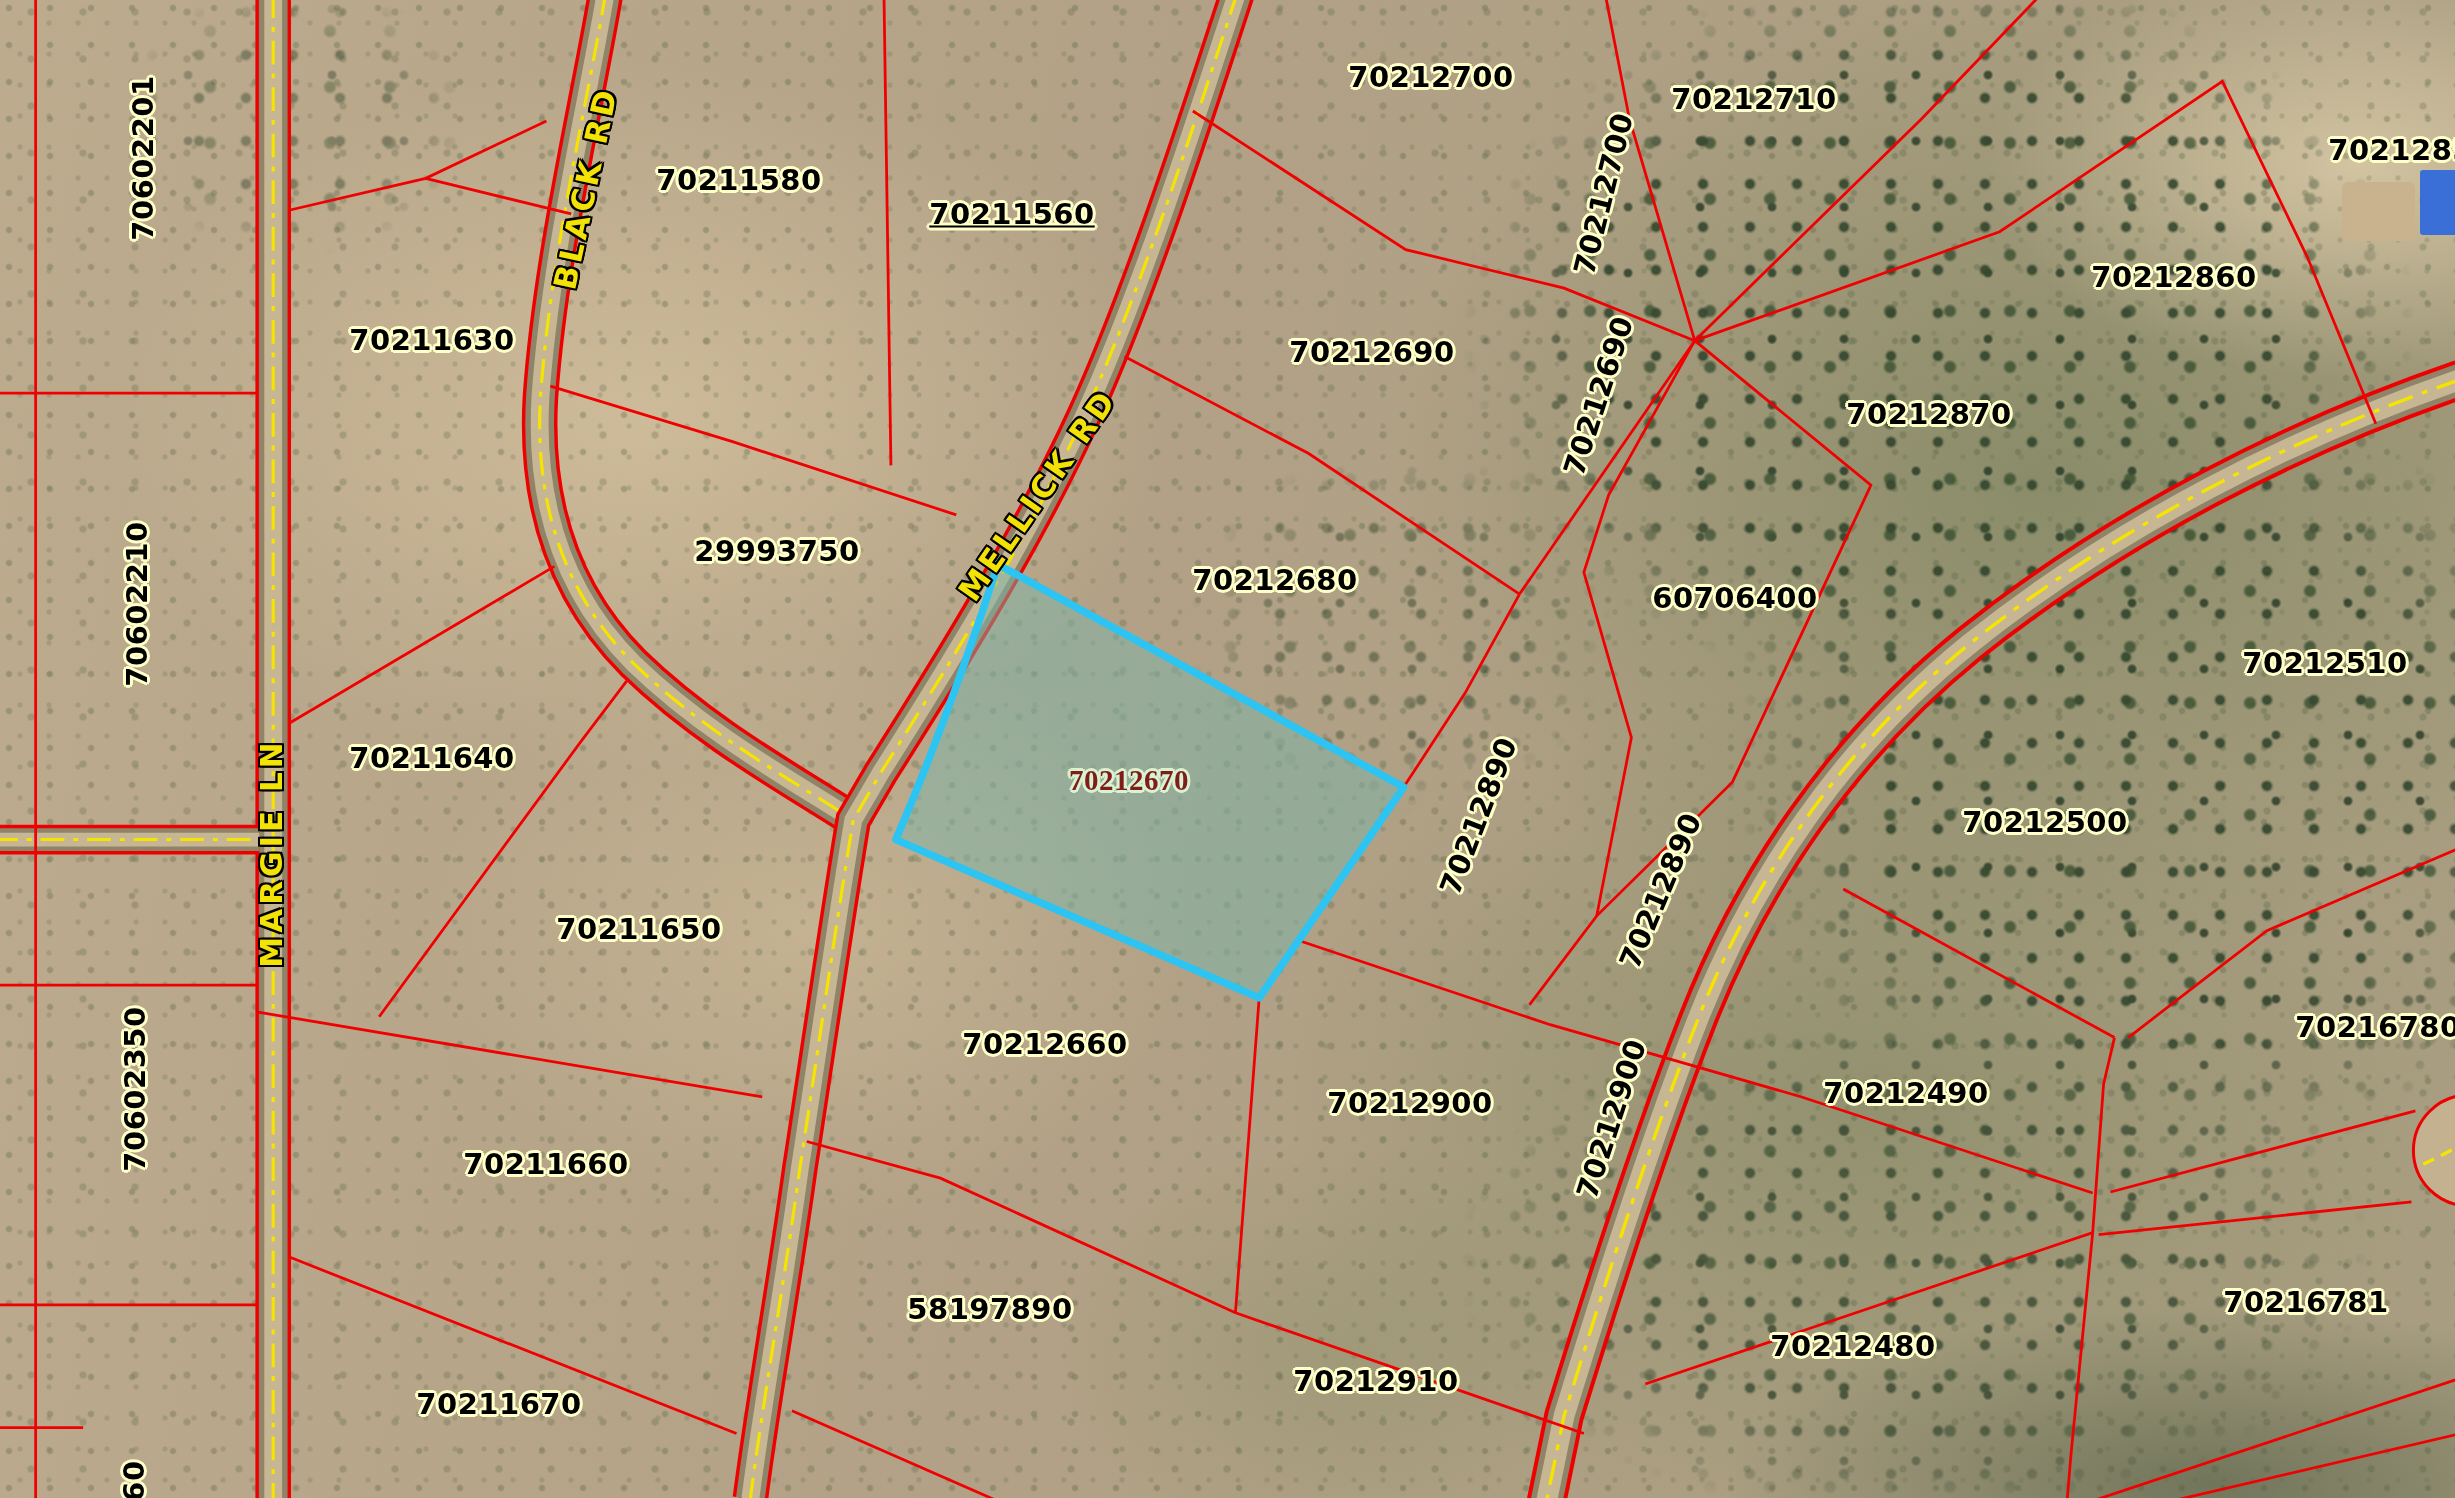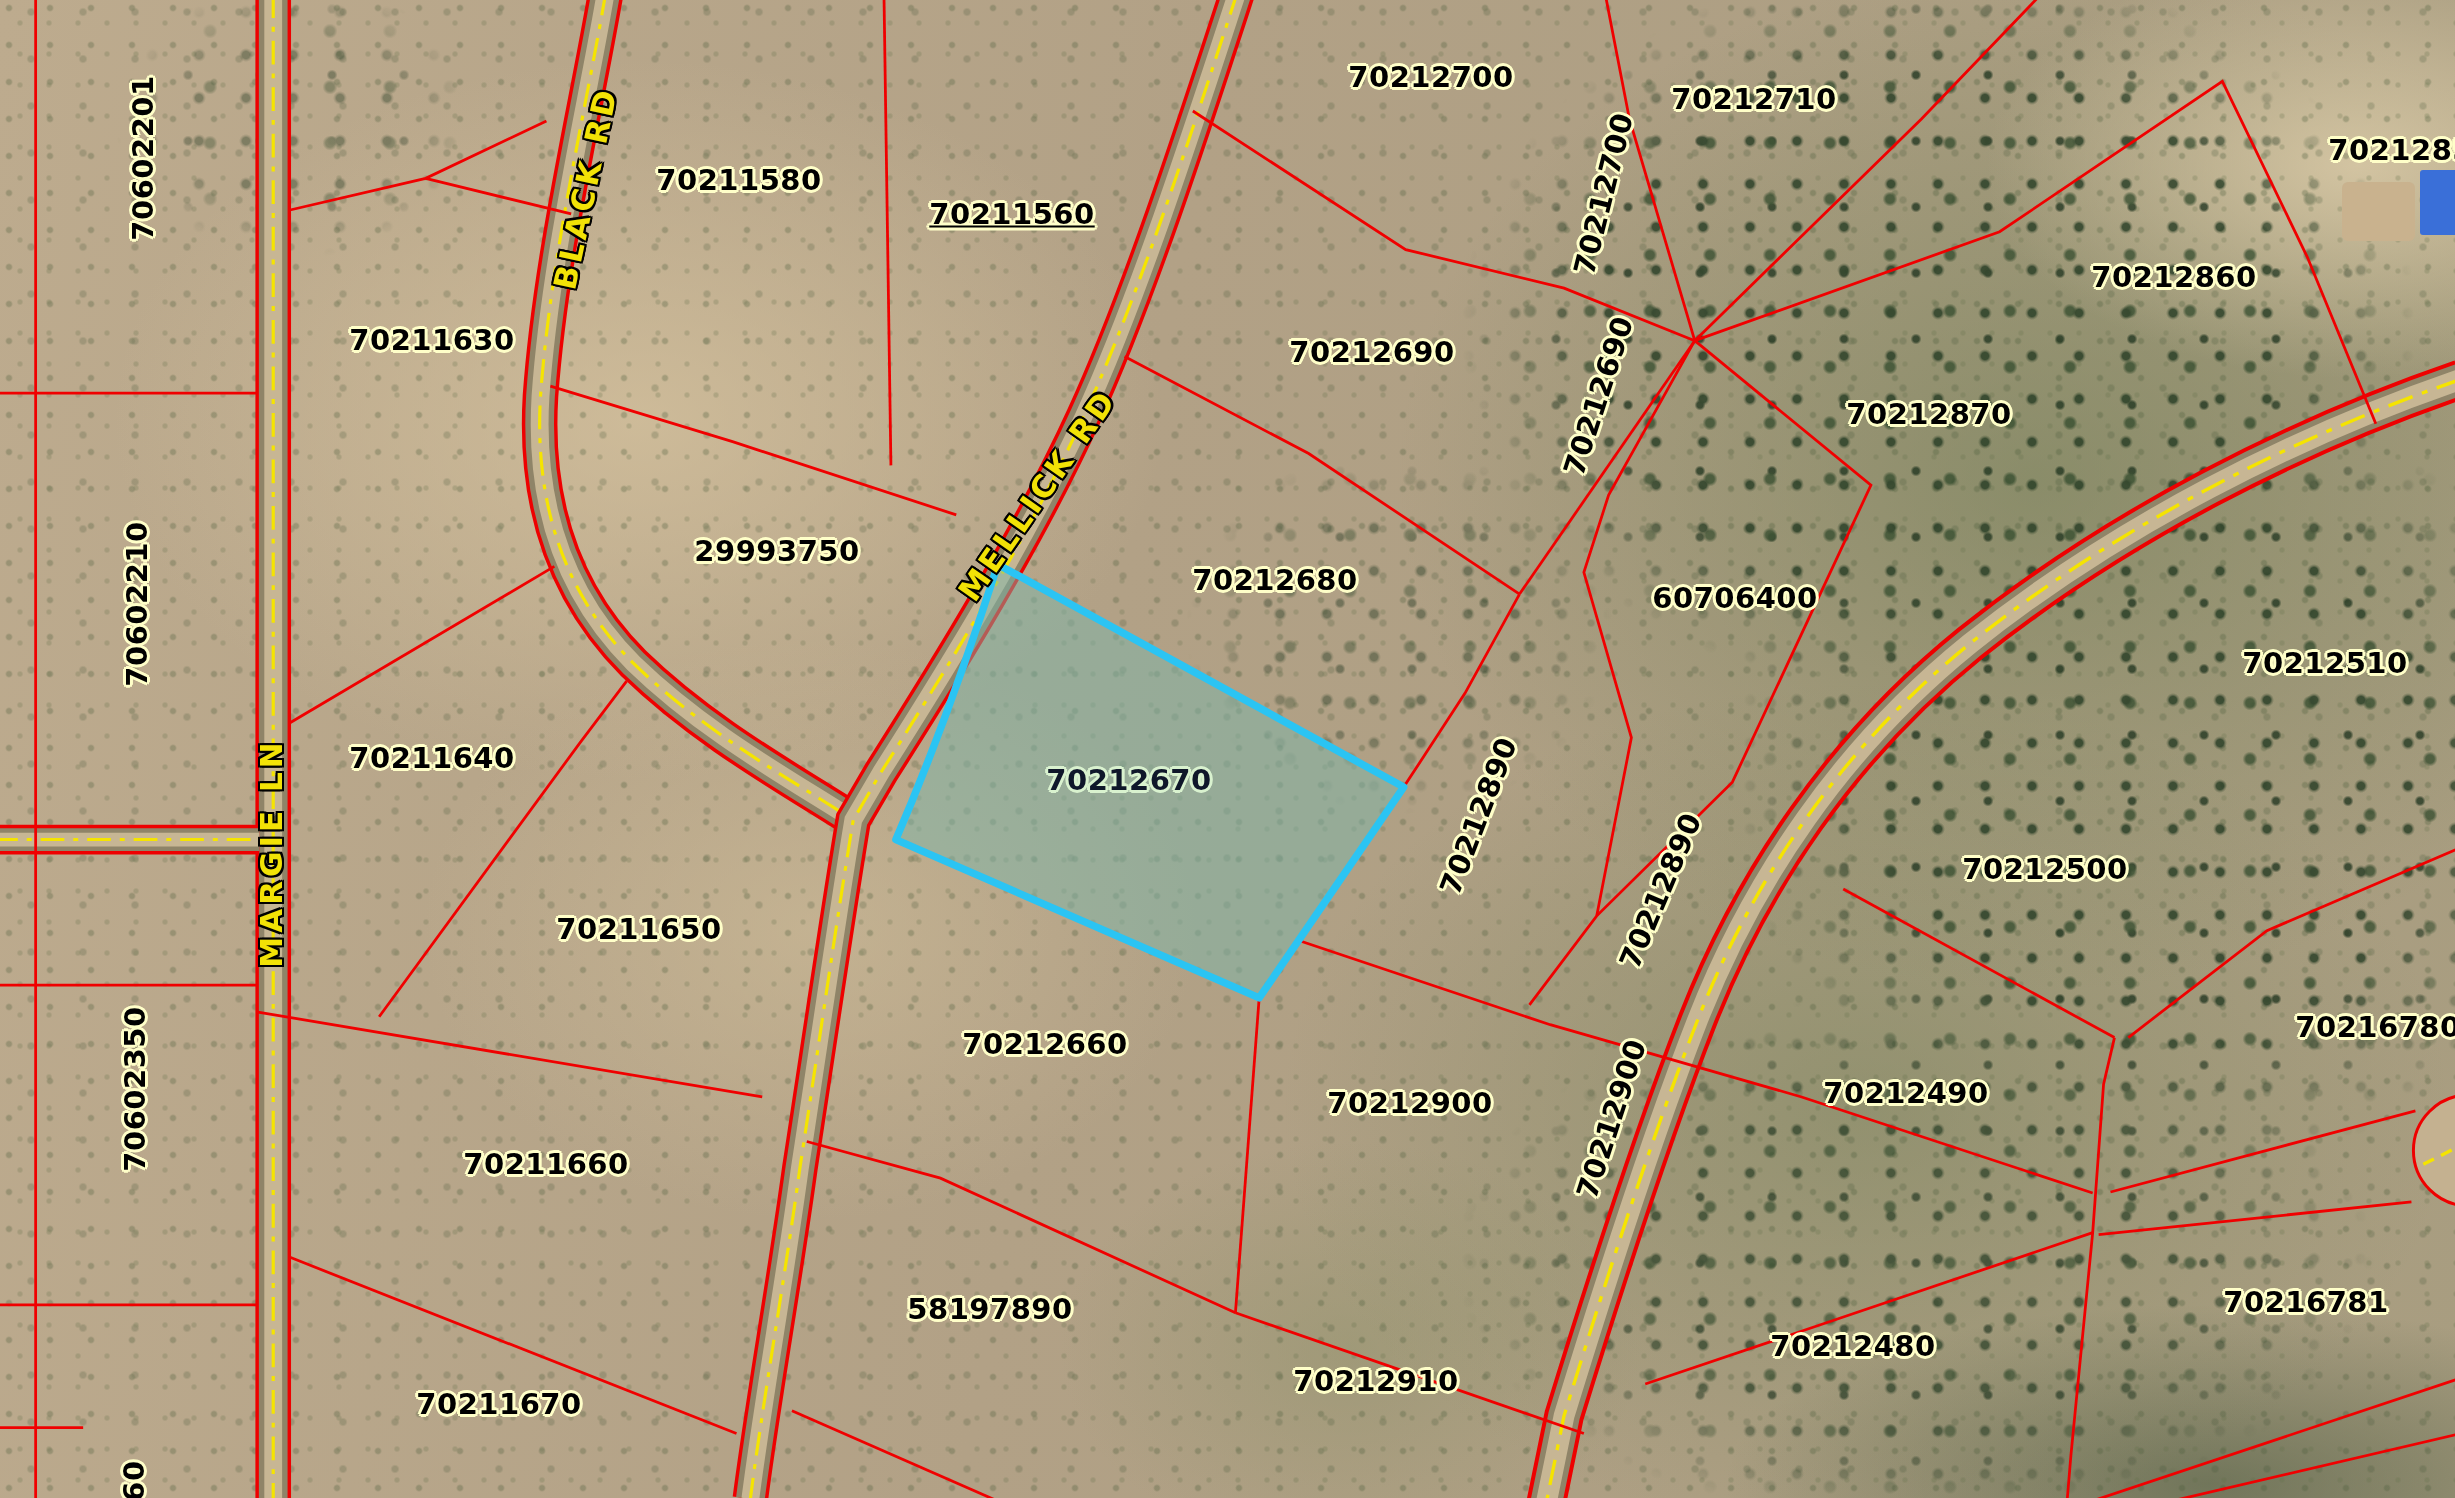--- a/index.html
+++ b/index.html
@@ -41,23 +41,23 @@
       radial-gradient(ellipse 554px 515px at 88% 52%, #000 50%, transparent 78%),
       radial-gradient(ellipse 614px 356px at 78% 84%, rgba(0,0,0,.85) 45%, transparent 75%),
       radial-gradient(ellipse 297px 257px at 57% 42%, rgba(0,0,0,.55) 40%, transparent 72%),
       radial-gradient(ellipse 257px 198px at 12% 8%, rgba(0,0,0,.5) 40%, transparent 70%);}
   svg.overlay{position:absolute;left:0;top:0;}
   
   .lbl{position:absolute;transform:translate(-50%,-50%);white-space:nowrap;
        font-size:29px;font-weight:700;letter-spacing:0.5px;color:#000;line-height:1;
        text-shadow:-2px -2px 0 #ffffc9,2px -2px 0 #ffffc9,-2px 2px 0 #ffffc9,2px 2px 0 #ffffc9,
                    0 -3px 0 #ffffc9,0 3px 0 #ffffc9,-3px 0 0 #ffffc9,3px 0 0 #ffffc9,0 0 3px #ffffc9;}
-  .lbl.hl{color:#0f172a;
+  .lbl.hl{color:#7f1d1d;
        text-shadow:-2px -2px 0 #d9f2cf,2px -2px 0 #d9f2cf,-2px 2px 0 #d9f2cf,2px 2px 0 #d9f2cf,
-                   0 -3px 0 #d9f2cf,0 3px 0 #d9f2cf,-3px 0 0 #d9f2cf,3px 0 0 #d9f2cf,0 0 3px #d9f2cf;}
+                   0 -3px 0 #d9f2cf,0 3px 0 #d9f2cf,-3px 0 0 #d9f2cf,3px 0 0 #d9f2cf,0 0 3px #d9f2cf;font-family:Liberation Serif, serif;}
   .road-lbl{position:absolute;transform:translate(-50%,-50%);white-space:nowrap;
        font-size:31px;font-weight:700;letter-spacing:4px;color:#f2e206;line-height:1;
        text-shadow:-2px -2px 0 #000,2px -2px 0 #000,-2px 2px 0 #000,2px 2px 0 #000,
                    0 -2px 0 #000,0 2px 0 #000,-2px 0 0 #000,2px 0 0 #000;}
   .bld{position:absolute;}
 </style>
 </head>
 <body>
 
 <div class="stage">
@@ -167,21 +167,21 @@
     <div class="lbl" style="left: 1599px; top: 396px; transform: translate(-50%, -50%) rotate(-72deg);">70212690</div>
     <div class="lbl" style="left: 1929px; top: 414px; transform: translate(-50%, -50%) rotate(0deg);">70212870</div>
     <div class="lbl" style="left: 777px; top: 551px; transform: translate(-50%, -50%) rotate(0deg);">29993750</div>
     <div class="lbl" style="left: 1262px; top: 580px; transform: translate(-50%, -50%) rotate(0deg); margin-left: 13px;">70212680</div>
     <div class="lbl" style="left: 1735px; top: 598px; transform: translate(-50%, -50%) rotate(0deg);">60706400</div>
     <div class="lbl" style="left: 137px; top: 604px; transform: translate(-50%, -50%) rotate(-90deg);">70602210</div>
     <div class="lbl" style="left: 2325px; top: 663px; transform: translate(-50%, -50%) rotate(0deg);">70212510</div>
     <div class="lbl" style="left: 432px; top: 758px; transform: translate(-50%, -50%) rotate(0deg);">70211640</div>
     <div class="lbl hl" style="left: 1129px; top: 780px; transform: translate(-50%, -50%) rotate(0deg);">70212670</div>
     <div class="lbl" style="left: 1479px; top: 816px; transform: translate(-50%, -50%) rotate(-69deg);">70212890</div>
-    <div class="lbl" style="left: 2045px; top: 822px; transform: translate(-50%, -50%) rotate(0deg); margin-top: 47px;">70212500</div>
+    <div class="lbl" style="left: 2045px; top: 822px; transform: translate(-50%, -50%) rotate(0deg);">70212500</div>
     <div class="lbl" style="left: 1661px; top: 891px; transform: translate(-50%, -50%) rotate(-67deg);">70212890</div>
     <div class="lbl" style="left: 639px; top: 929px; transform: translate(-50%, -50%) rotate(0deg);">70211650</div>
     <div class="lbl" style="left: 2378px; top: 1027px; transform: translate(-50%, -50%) rotate(0deg);">70216780</div>
     <div class="lbl" style="left: 1045px; top: 1044px; transform: translate(-50%, -50%) rotate(0deg);">70212660</div>
     <div class="lbl" style="left: 135px; top: 1089px; transform: translate(-50%, -50%) rotate(-90deg);">70602350</div>
     <div class="lbl" style="left: 1906px; top: 1093px; transform: translate(-50%, -50%) rotate(0deg);">70212490</div>
     <div class="lbl" style="left: 1410px; top: 1103px; transform: translate(-50%, -50%) rotate(0deg);">70212900</div>
     <div class="lbl" style="left: 1612px; top: 1119px; transform: translate(-50%, -50%) rotate(-72deg);">70212900</div>
     <div class="lbl" style="left: 519px; top: 1164px; transform: translate(-50%, -50%) rotate(0deg); margin-left: 27px;">70211660</div>
     <div class="lbl" style="left: 2306px; top: 1302px; transform: translate(-50%, -50%) rotate(0deg);">70216781</div>

